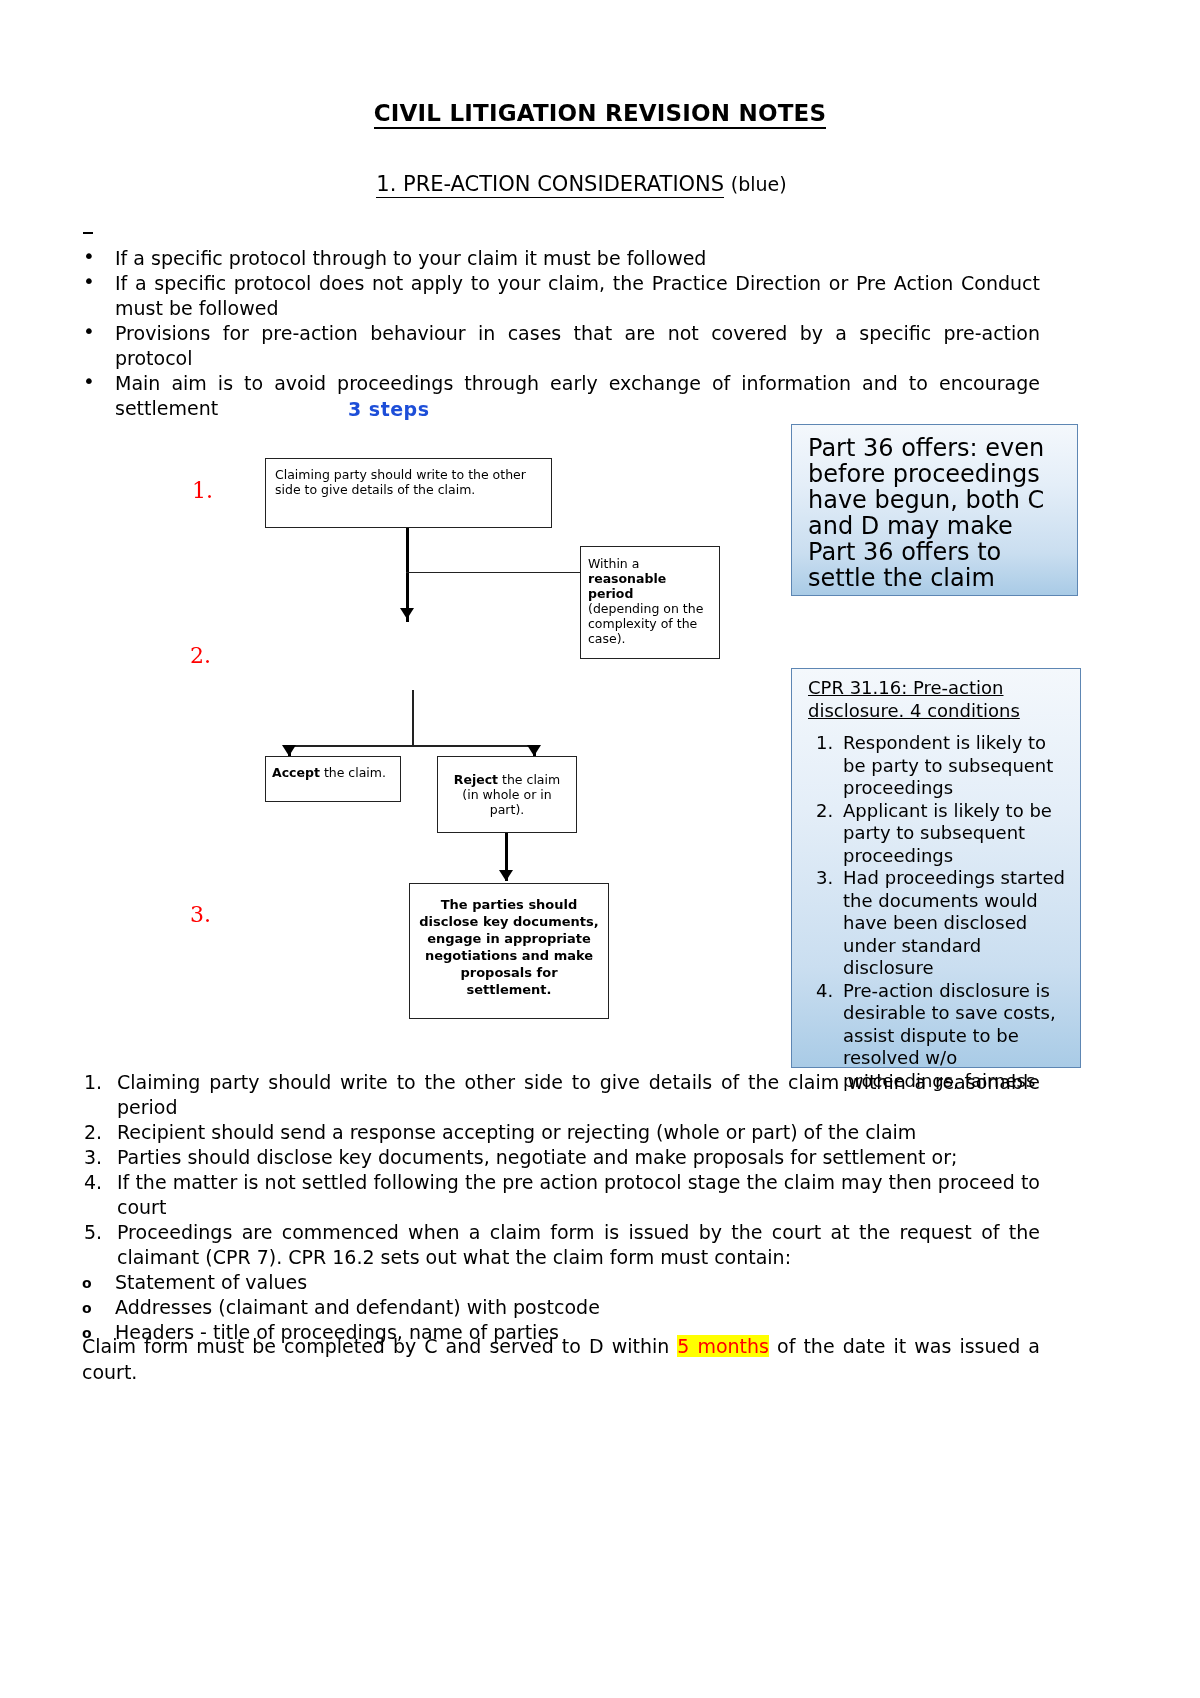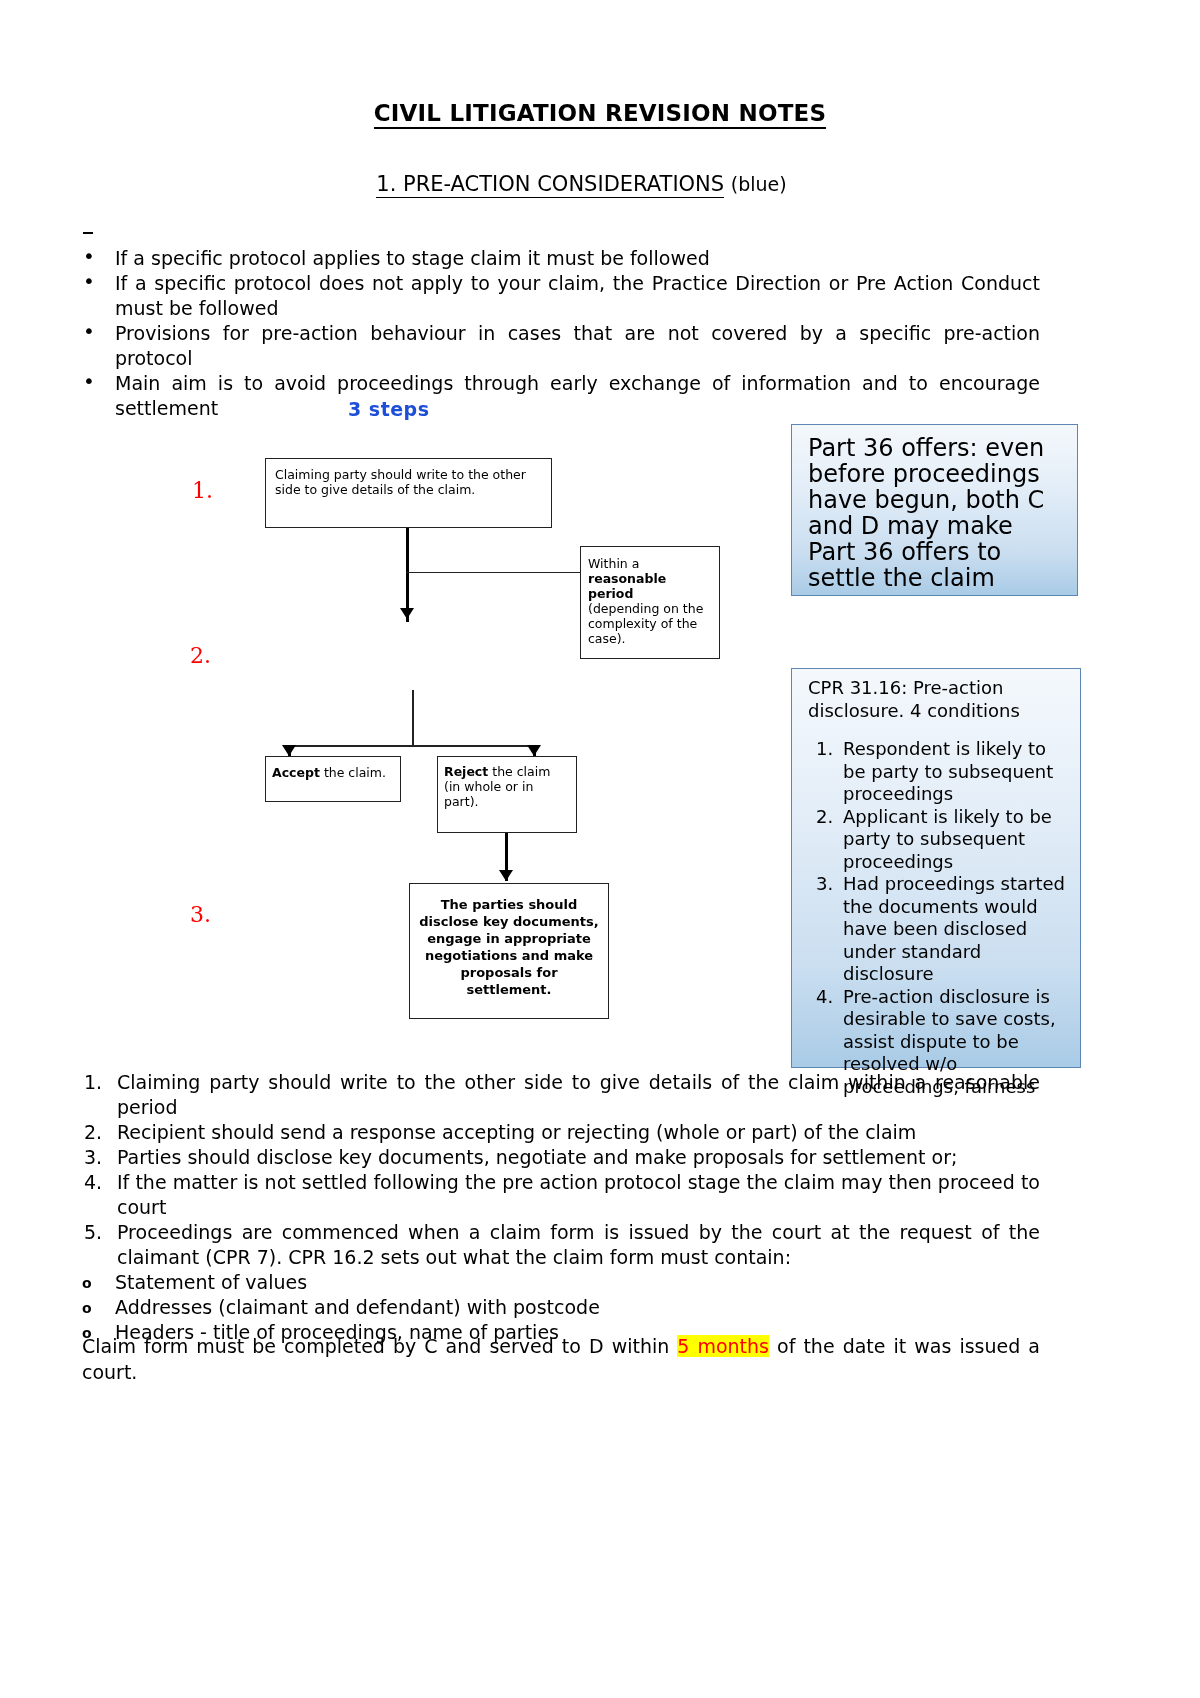--- a/index.html
+++ b/index.html
@@ -115,21 +115,21 @@
   .fbox .inner { padding: 8px 9px; }
 
   #fbox-claiming { left: 265px; top: 458px; width: 287px; height: 70px; }
   #fbox-within   { left: 580px; top: 546px; width: 140px; height: 113px; }
   #fbox-response { left: 274px; top: 618px; width: 278px; height: 72px; }
   #fbox-accept   { left: 265px; top: 756px; width: 136px; height: 46px; }
   #fbox-reject   { left: 437px; top: 756px; width: 140px; height: 77px; }
   #fbox-parties  { left: 409px; top: 883px; width: 200px; height: 136px; }
 
   #fbox-accept .inner { padding: 8px 6px; }
-  #fbox-reject .inner { padding: 7px 6px; text-align: left; }
+  #fbox-reject .inner { padding: 7px 6px; text-align: center; margin-top: 8px; }
   #fbox-within .inner { padding: 9px 7px; }
   #fbox-parties .inner {
     padding: 12px 8px;
     text-align: center;
     font-weight: bold;
     font-size: 13px;
     line-height: 17px;
   }
 
   
@@ -155,21 +155,21 @@
   #bluebox-part36 {
     left: 791px; top: 424px; width: 287px; height: 172px;
     font-size: 24px; line-height: 26px;
   }
   #bluebox-part36 .inner { padding: 10px 12px 8px 16px; }
   #bluebox-cpr {
     left: 791px; top: 668px; width: 290px; height: 400px;
     font-size: 18px; line-height: 22.5px;
   }
   #bluebox-cpr .inner { padding: 8px 10px 6px 16px; }
-  #bluebox-cpr .cpr-head { margin-bottom: 16px; }
+  #bluebox-cpr .cpr-head { margin-bottom: 10px; text-decoration: underline; }
   #bluebox-cpr ol {
     margin: 0;
     padding-left: 31px;
     list-style-type: decimal;
   }
   #bluebox-cpr ol li {
     margin: 0;
     padding-left: 4px;
   }
 
@@ -232,21 +232,21 @@
 
   <div class="section-title">
     <span class="u">1. PRE-ACTION CONSIDERATIONS</span>
     <span class="paren">(blue)</span>
   </div>
 
   <div class="tick"></div>
 
   <div class="bullets">
     <div class="li">
-      <span>If a specific protocol applies to stage claim it must be followed</span>
+      <span>If a specific protocol through to your claim it must be followed</span>
     </div>
     <div class="li justify-block">
       <span>If a specific protocol does not apply to your claim, the Practice Direction or Pre Action Conduct must be followed</span>
     </div>
     <div class="li">
       <span>Provisions for pre-action behaviour in cases that are not covered by a specific pre-action protocol</span>
     </div>
     <div class="li justify-block">
       <span>Main aim is to avoid proceedings through early exchange of information and to encourage settlement</span>
     </div>

